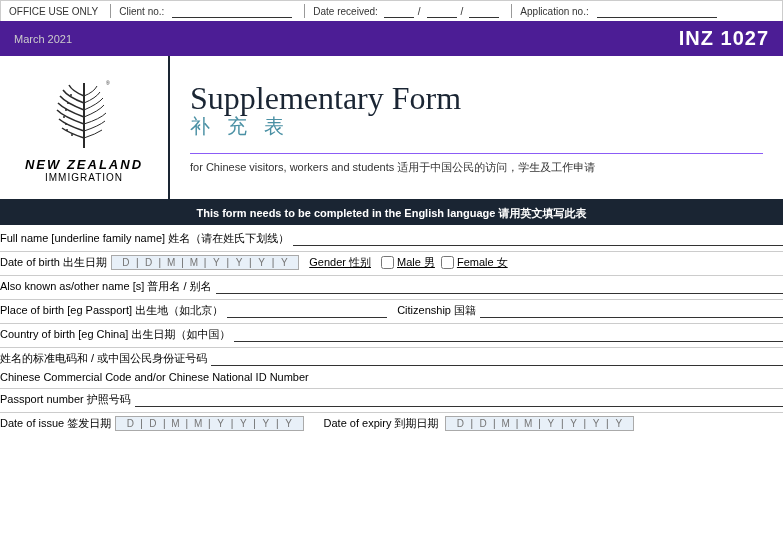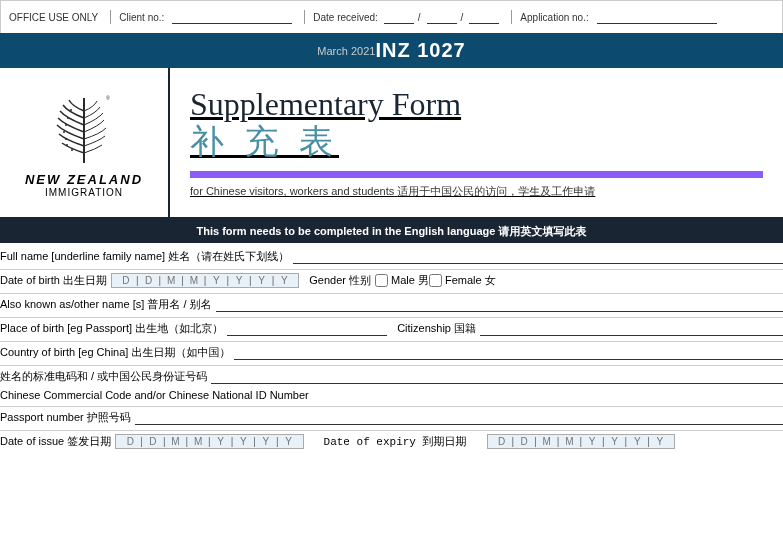--- a/index.html
+++ b/index.html
@@ -9,21 +9,21 @@
       background: #fff;
       width: 783px;
     }
 
     
     .office-bar {
       border: 1px solid #ccc;
       border-bottom: none;
       display: flex;
       align-items: center;
-      padding: 9px 8px;
+      padding: 3px 8px;
       font-size: 10px;
       color: #333;
       background: #fff;
     }
     .office-bar span { margin-right: 4px; }
     .office-bar .divider { border-left: 1px solid #999; height: 14px; margin: 0 8px; }
     .office-field {
       border-bottom: 1px solid #333;
       min-width: 120px;
       display: inline-block;
@@ -34,24 +34,24 @@
       border-bottom: 1px solid #333;
       min-width: 30px;
       display: inline-block;
       height: 14px;
       margin-left: 2px;
       margin-right: 2px;
     }
 
     
     .header-bar {
-      background: #0c4a6e;
+      background: #4c1d95;
       color: #fff;
       display: flex;
-      justify-content: center;
+      justify-content: space-between;
       align-items: center;
       padding: 6px 14px;
     }
     .header-bar .date {
       font-size: 11px;
       color: #ccc;
     }
     .header-bar .form-number {
       font-size: 20px;
       font-weight: bold;
@@ -85,44 +85,43 @@
       text-align: center;
       font-style: italic;
     }
     .logo-text-imm {
       font-size: 10px;
       letter-spacing: 1px;
       text-align: center;
     }
     .title-section {
       flex: 1;
-      padding: 18px 20px;
+      padding: 24px 20px;
       display: flex;
       flex-direction: column;
       justify-content: center;
-      text-decoration: underline;
     }
     .title-en {
       font-size: 32px;
       font-weight: normal;
       color: #1a2533;
       font-family: 'Times New Roman', serif;
     }
     .title-zh {
-      font-size: 34px;
+      font-size: 20px;
       color: #4a90a4;
       font-family: 'Times New Roman', serif;
       letter-spacing: 6px;
       margin-top: -4px;
     }
     .subtitle {
       font-size: 11px;
       color: #333;
-      margin-top: 6px;
-      border-top: 7px solid #8b5cf6;
+      margin-top: 13px;
+      border-top: 1px solid #8b5cf6;
       padding-top: 6px;
     }
 
     
     .notice-bar {
       background: #1a2533;
       color: #fff;
       text-align: center;
       padding: 4px;
       font-size: 11px;
@@ -182,21 +181,23 @@
 
     .row-divider {
       border: none;
       border-top: 1px solid #ccc;
       margin: 3px 0;
     }
 
     .gender-group {
       display: flex;
       align-items: center;
+      gap: 6px;
       margin-left: 10px;
+      text-decoration: underline;
     }
     .gender-option {
       display: flex;
       align-items: center;
       gap: 3px;
       font-size: 11px;
     }
   </style>
 </head>
 <body>
@@ -372,21 +373,21 @@
       <span class="date-sep">|</span>
       <input class="date-cell" type="text" maxlength="2" placeholder="Y" style="">
       <span class="date-sep">|</span>
       <input class="date-cell" type="text" maxlength="2" placeholder="Y" style="">
       <span class="date-sep">|</span>
       <input class="date-cell" type="text" maxlength="2" placeholder="Y" style="">
       <span class="date-sep">|</span>
       <input class="date-cell" type="text" maxlength="2" placeholder="Y" style="">
     </div>
 
-    <label style="margin-right:20px;font-family:Liberation Mono, monospace;">Date of expiry 到期日期</label>
+    <label style="margin-right:7px;">Date of expiry 到期日期</label>
     <div class="date-input-group">
       <input class="date-cell" type="text" maxlength="2" placeholder="D" style="">
       <span class="date-sep">|</span>
       <input class="date-cell" type="text" maxlength="2" placeholder="D" style="">
       <span class="date-sep">|</span>
       <input class="date-cell" type="text" maxlength="2" placeholder="M" style="">
       <span class="date-sep">|</span>
       <input class="date-cell" type="text" maxlength="2" placeholder="M" style="">
       <span class="date-sep">|</span>
       <input class="date-cell" type="text" maxlength="2" placeholder="Y" style="">

